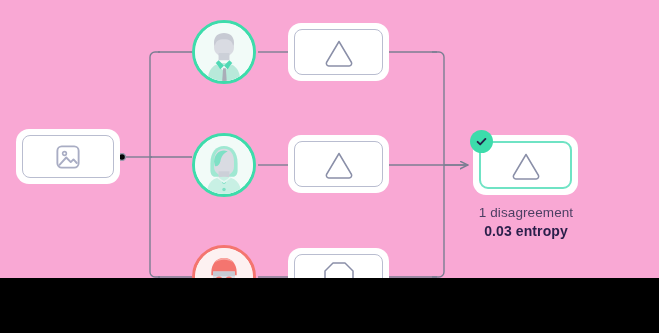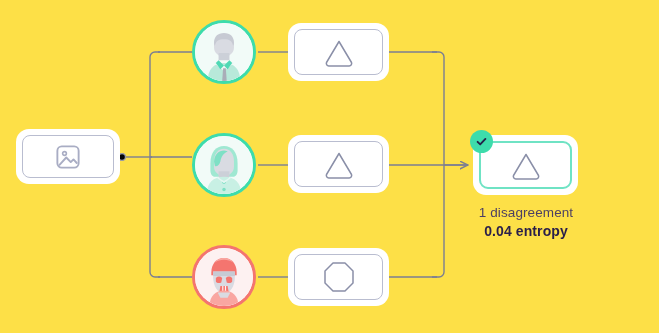--- a/index.html
+++ b/index.html
@@ -6,22 +6,22 @@
     margin: 0;
     padding: 0;
     background: #000000;
   }
   body {
     font-family: "Liberation Sans", sans-serif;
   }
   #canvas {
     position: relative;
     width: 659px;
-    height: 333px;
-    background: #fde047;
+    height: 278px;
+    background: #f9a8d4;
     overflow: hidden;
   }
 
   
   #wires {
     position: absolute;
     left: 0;
     top: 0;
     width: 659px;
     height: 333px;
@@ -255,16 +255,16 @@
   </div>
 
   <div id="result-badge">
     <svg width="13" height="13" viewBox="0 0 16 16">
       <path d="M3.2 8.4 L6.4 11.6 L12.8 4.8" fill="none" stroke="#24224a" stroke-width="2.3" stroke-linecap="round" stroke-linejoin="round"></path>
     </svg>
   </div>
 
   <div id="result-caption">
     <div id="result-disagreement">1 disagreement</div>
-    <div id="result-entropy">0.04 entropy</div>
+    <div id="result-entropy">0.03 entropy</div>
   </div>
 
 </div>
 
 </body></html>

